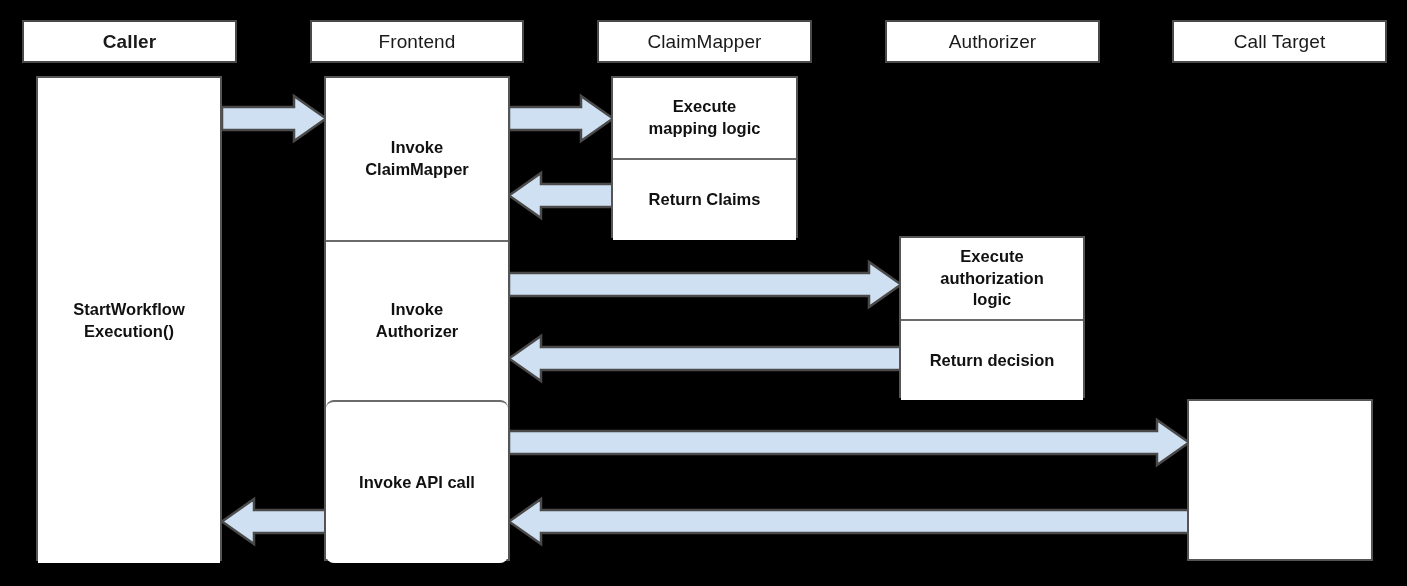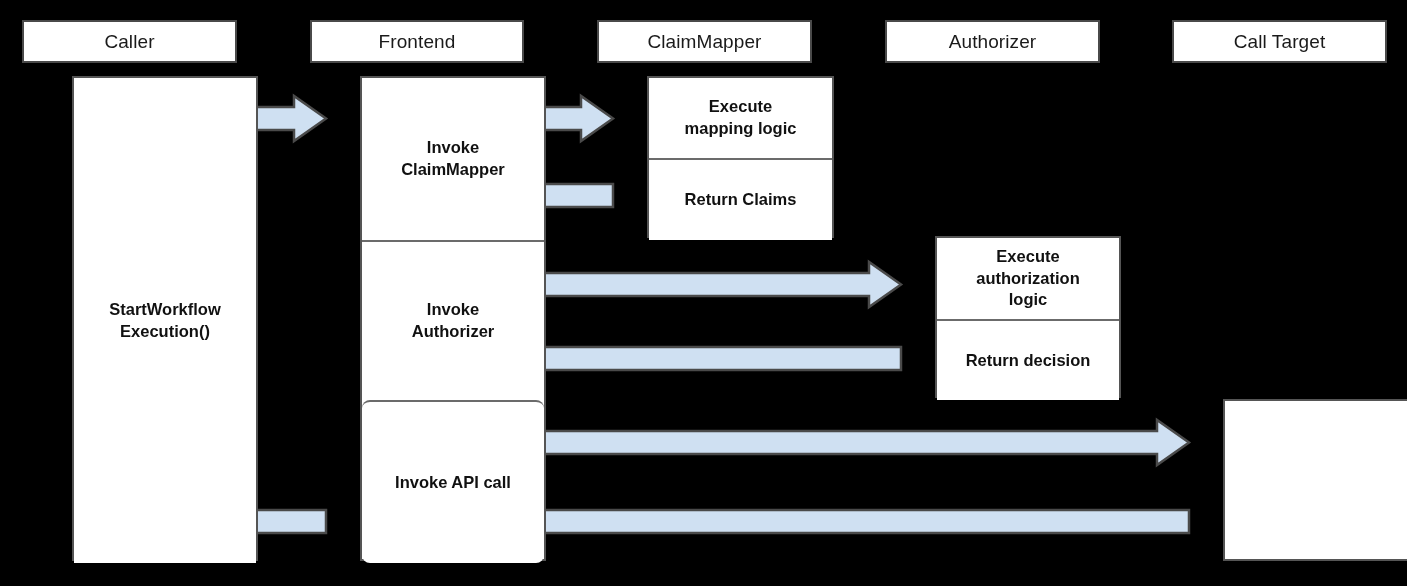--- a/index.html
+++ b/index.html
@@ -27,21 +27,20 @@
     font-size: 19px;
     font-weight: 400;
     color: #1a1a1a;
     letter-spacing: 0.1px;
   }
   .activation {
     position: absolute;
     background: #ffffff;
     border: 2px solid #555555;
     box-sizing: border-box;
-    margin-left: 36px;
   }
   .seg {
     position: absolute;
     left: 0;
     right: 0;
     background: #ffffff;
     box-sizing: border-box;
     display: flex;
     align-items: center;
     justify-content: center;
@@ -61,21 +60,21 @@
   .arrow svg {
     display: block;
     overflow: visible;
   }
 </style>
 </head>
 <body>
 
 <div id="canvas">
 
-  <div class="lane-header" style="left:22px; top:20px; width:215px; height:43px;">
+  <div class="lane-header" style="left:22px; top:20px; width:215px; height:43px;font-weight:bold;">
     <span>Caller</span>
   </div>
   <div class="lane-header" style="left:310px; top:20px; width:214px; height:43px;">
     <span>Frontend</span>
   </div>
   <div class="lane-header" style="left:597px; top:20px; width:215px; height:43px;">
     <span>ClaimMapper</span>
   </div>
   <div class="lane-header" style="left:885px; top:20px; width:215px; height:43px;">
     <span>Authorizer</span>

